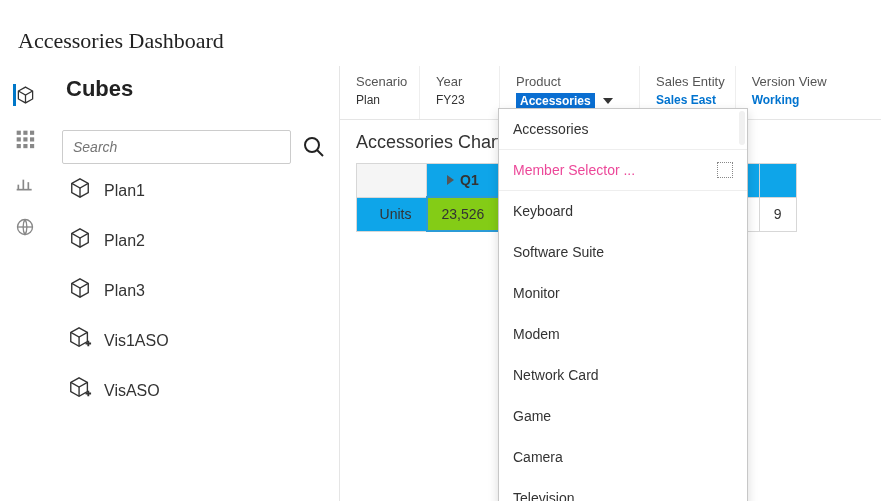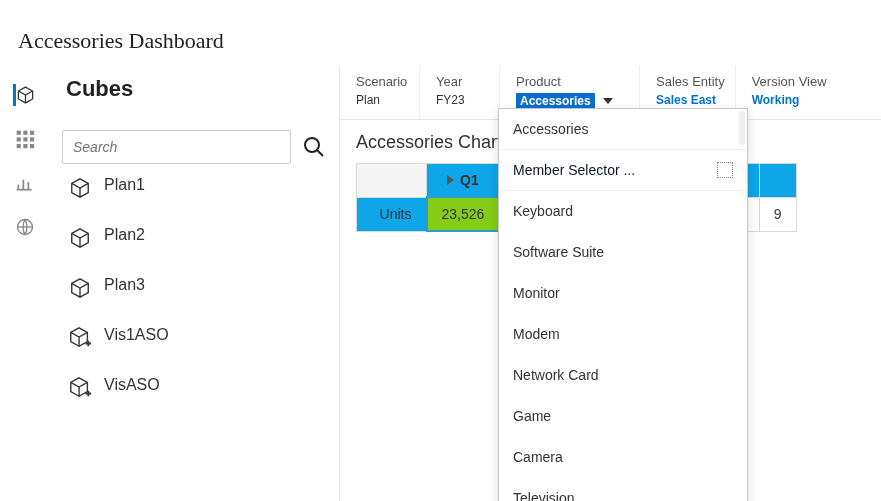--- a/index.html
+++ b/index.html
@@ -9,21 +9,21 @@
   .body { display: flex; height: calc(100% - 56px); }
   .rail { width: 50px; border-right: none; display: flex; flex-direction: column; align-items: center; gap: 22px; padding-top: 18px; }
   .rail .icon { width: 22px; height: 22px; display:flex; align-items:center; justify-content:center; color:#555; cursor:pointer; }
   .rail .icon.active { border-left: 3px solid #0077c8; padding-left: 0; margin-left:-3px; }
   .sidebar { width: 290px; padding: 10px 8px 10px 12px; border-right: 1px solid #e5e5e5; }
   .sidebar-title { font-size: 22px; font-weight: 600; color: #222; margin-bottom: 28px; padding-left:4px; }
   .search-row { display:flex; align-items:center; gap:6px; margin-bottom:2px; }
   .search-input { flex:1; border:1px solid #ccc; border-radius:2px; padding:8px 10px; font-size:14px; font-style:italic; color:#777; }
   .search-btn { width:34px; height:34px; display:flex; align-items:center; justify-content:center; }
   .cube-list { display:flex; flex-direction:column; gap:6px; }
-  .cube-item { display:flex; align-items:flex-start; gap:12px; padding:10px 6px; font-size:16px; color:#333; cursor:pointer; }
+  .cube-item { display:flex; align-items:flex-end; gap:12px; padding:10px 6px; font-size:16px; color:#333; cursor:pointer; }
   .cube-item .ci-icon { width:24px; height:24px; display:flex; align-items:center; justify-content:center; color:#444; }
   .main { flex:1; position:relative; padding:0; }
   .pov-bar { display:flex; border-bottom:1px solid #e5e5e5; }
   .pov { padding:8px 10px 10px 16px; border-right:1px solid #eee; min-width:80px; }
   .pov-label { font-size:13px; color:#555; margin-bottom:4px; }
   .pov-value { font-size:12px; color:#333; }
   .pov-value.link { color:#0073cf; font-weight:600; }
   .pov-product { display:flex; align-items:center; gap:8px; }
   .pov-product .sel { background:#0a6ed1; color:#fff; padding:1px 4px; font-weight:600; }
   .caret { width:0; height:0; border-left:5px solid transparent; border-right:5px solid transparent; border-top:6px solid #333; }
@@ -32,21 +32,21 @@
   .grid th, .grid td { border:1px solid #d7d7d7; padding:8px 14px; font-size:14px; background:#0ea5e9; }
   .grid .corner { background:#f5f5f5; width:70px; }
   .grid .colhead { font-weight:700; }
   .grid .chev { display:inline-block; width:0; height:0; border-top:5px solid transparent; border-bottom:5px solid transparent; border-left:7px solid #555; margin-right:6px; }
   .grid .rowhead { text-align:right; font-weight:400; }
   .grid .val { background:#84cc16; text-align:right; border:2px solid #2b9bd6; font-weight:400; }
   .grid .val2 { background:#fff; text-align:right; font-weight:400; }
   .dropdown { position:absolute; top:42px; left:158px; width:250px; background:#fff; border:1px solid #c7c7c7; box-shadow:0 4px 10px rgba(0,0,0,0.15); }
   .dropdown .dd-item { padding:12px 14px; font-size:14px; color:#333; cursor:pointer; border-bottom:1px solid transparent; }
   .dropdown .dd-item.first { border-bottom:1px solid #eee; }
-  .dropdown .dd-item.ms { color:#0f172a; display:flex; justify-content:space-between; align-items:center; border-bottom:1px solid #eee; }
+  .dropdown .dd-item.ms { color:#ec4899; display:flex; justify-content:space-between; align-items:center; border-bottom:1px solid #eee; }
   .ms-icon { width:16px; height:16px; border:1px dotted #888; position:relative; }
   .scroll-ind { position:absolute; right:2px; top:2px; width:6px; height:34px; background:#f0f0f0; border-radius:3px; }
   svg { display:block; }
 </style>
 </head>
 <body>
 
 <div class="header">
   <h1>Accessories Dashboard</h1>
 </div>

